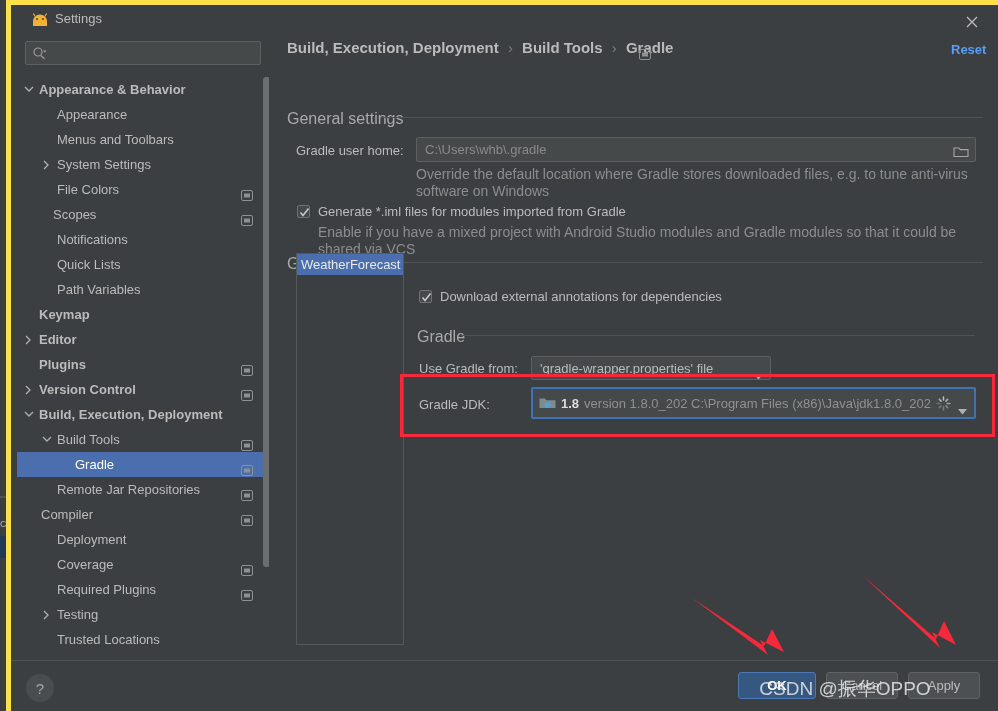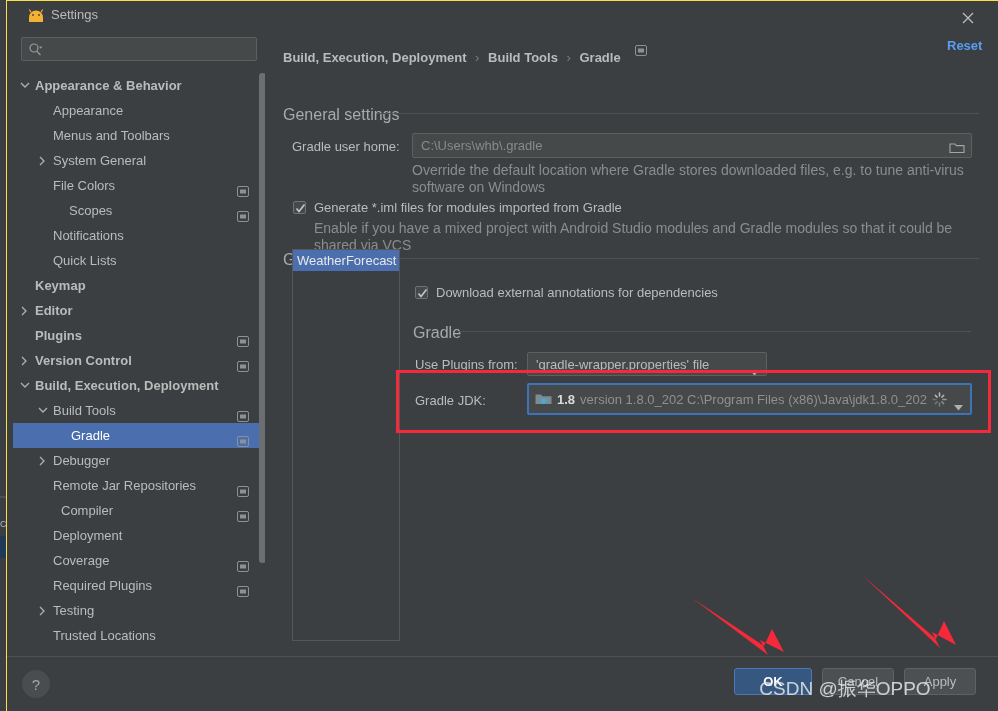--- a/index.html
+++ b/index.html
@@ -16,21 +16,21 @@
   .bg-artifact { position: absolute; background: #3c3f41; }
   #bg-strip-1 { left: 0; top: 0; width: 22px; height: 711px; background: #3c3f41; }
   #bg-strip-2 { left: 0; top: 496px; width: 22px; height: 2px; background: #4e5254; }
   #bg-tab-sel { left: 0; top: 536px; width: 22px; height: 22px; background: #1f3a56; }
   #bg-letter { position: absolute; left: 0; top: 518px; width: 14px; height: 12px;
     color: #a9b7c6; font-size: 9px; line-height: 12px; overflow: hidden; }
 
   
   #dialog {
     position: absolute; left: 6px; top: 0; width: 992px; height: 711px;
-    background: #3c3f41; border: 1px solid #fde047;
+    background: #3c3f41; border: 5px solid #fde047;
   }
 
   
   #titlebar {
     position: absolute; left: 0; top: 0; width: 992px; height: 30px;
     background: #3c3f41;
   }
   #android-icon {
     position: absolute; left: 20px; top: 7px; width: 18px; height: 15px;
   }
@@ -86,22 +86,22 @@
     position: absolute; left: 0; top: 0; width: 7px; height: 490px;
     background: #6b6f71; border-radius: 3px;
   }
 
   
   #content {
     position: absolute; left: 258px; top: 30px; width: 734px; height: 625px;
     background: #3c3f41;
   }
   #breadcrumb {
-    position: absolute; left: 18px; top: 19px;
-    font-size: 13px; font-weight: bold; color: #bbbbbb; white-space: nowrap;
+    position: absolute; left: 18px; top: 4px;
+    font-size: 15px; font-weight: bold; color: #bbbbbb; white-space: nowrap;
   }
   #breadcrumb .sep { color: #7c7c7c; font-weight: normal; padding: 0 5px; }
   #breadcrumb-badge { position: absolute; left: 370px; top: 11px; width: 12px; height: 11px; }
   #reset-link {
     position: absolute; left: 682px; top: 7px;
     font-size: 13px; font-weight: bold; color: #589df6; cursor: pointer;
   }
 
   
   .section-head {
@@ -271,41 +271,44 @@
           </div>
           <div class="tree-row">
             <span class="tlabel" style="left: 40px;">Menus and Toolbars</span>
           </div>
           <div class="tree-row">
             <span class="twisty" style="left: 24px;">
               <svg width="8" height="10" viewBox="0 0 8 10">
                 <path d="M2 1 L6 5 L2 9" stroke="#b0b0b0" stroke-width="1.3" fill="none"></path>
               </svg>
             </span>
-            <span class="tlabel" style="left: 40px;">System General</span>
+            <span class="tlabel" style="left: 40px;">System Settings</span>
           </div>
           <div class="tree-row">
             <span class="tlabel" style="left: 40px;">File Colors</span>
             <span class="badge-icon"><svg width="12" height="11" viewBox="0 0 12 11">
                 <rect x="0.5" y="0.5" width="11" height="10" rx="1.5" stroke="#8d9194" fill="none"></rect>
                 <rect x="3" y="3.5" width="6" height="4" fill="#8d9194"></rect>
               </svg></span>
           </div>
           <div class="tree-row">
-            <span class="tlabel" style="left: 56px; text-align: right;">Scopes</span>
+            <span class="tlabel" style="left: 36px; text-align: right;">Scopes</span>
             <span class="badge-icon"><svg width="12" height="11" viewBox="0 0 12 11">
                 <rect x="0.5" y="0.5" width="11" height="10" rx="1.5" stroke="#8d9194" fill="none"></rect>
                 <rect x="3" y="3.5" width="6" height="4" fill="#8d9194"></rect>
               </svg></span>
           </div>
           <div class="tree-row">
             <span class="tlabel" style="left: 40px;">Notifications</span>
           </div>
           <div class="tree-row">
             <span class="tlabel" style="left: 40px;">Quick Lists</span>
+          </div>
+          <div class="tree-row">
+            <span class="tlabel" style="left: 40px;">Path Variables</span>
           </div>
           <div class="tree-row bold">
             <span class="tlabel" style="left: 22px;">Keymap</span>
           </div>
           <div class="tree-row bold">
             <span class="twisty" style="left: 6px;">
               <svg width="8" height="10" viewBox="0 0 8 10">
                 <path d="M2 1 L6 5 L2 9" stroke="#b0b0b0" stroke-width="1.3" fill="none"></path>
               </svg>
             </span>
@@ -351,36 +354,28 @@
               </svg></span>
           </div>
           <div class="tree-row selected">
             <span class="tlabel" style="left: 58px;">Gradle</span>
             <span class="badge-icon"><svg width="12" height="11" viewBox="0 0 12 11">
                 <rect x="0.5" y="0.5" width="11" height="10" rx="1.5" stroke="#8d9194" fill="none"></rect>
                 <rect x="3" y="3.5" width="6" height="4" fill="#8d9194"></rect>
               </svg></span>
           </div>
           <div class="tree-row">
-            <span class="twisty" style="left: 24px;">
-              <svg width="8" height="10" viewBox="0 0 8 10">
-                <path d="M2 1 L6 5 L2 9" stroke="#b0b0b0" stroke-width="1.3" fill="none"></path>
-              </svg>
-            </span>
-            <span class="tlabel" style="left: 40px;">Debugger</span>
-          </div>
-          <div class="tree-row">
             <span class="tlabel" style="left: 40px;">Remote Jar Repositories</span>
             <span class="badge-icon"><svg width="12" height="11" viewBox="0 0 12 11">
                 <rect x="0.5" y="0.5" width="11" height="10" rx="1.5" stroke="#8d9194" fill="none"></rect>
                 <rect x="3" y="3.5" width="6" height="4" fill="#8d9194"></rect>
               </svg></span>
           </div>
           <div class="tree-row">
-            <span class="tlabel" style="left: 48px;">Compiler</span>
+            <span class="tlabel" style="left: 24px;">Compiler</span>
             <span class="badge-icon"><svg width="12" height="11" viewBox="0 0 12 11">
                 <rect x="0.5" y="0.5" width="11" height="10" rx="1.5" stroke="#8d9194" fill="none"></rect>
                 <rect x="3" y="3.5" width="6" height="4" fill="#8d9194"></rect>
               </svg></span>
           </div>
           <div class="tree-row">
             <span class="tlabel" style="left: 40px;">Deployment</span>
           </div>
           <div class="tree-row">
             <span class="tlabel" style="left: 40px;">Coverage</span>
@@ -463,21 +458,21 @@
       <div class="checkbox" style="left:150px; top:255px;">
         <svg width="11" height="11" viewBox="0 0 11 11">
           <path d="M1.5 5.5 L4 8.5 L9.5 1.5" stroke="#c8c8c8" stroke-width="1.6" fill="none"></path>
         </svg>
       </div>
       <span class="cb-label" style="left:171px; top:254px;">Download external annotations for dependencies</span>
 
       <span class="section-head" style="left:148px; top:293px;">Gradle</span>
       <div class="section-rule" style="left:192px; top:300px; width:514px;"></div>
 
-      <span class="field-label" style="left:150px; top:326px;">Use Plugins from:</span>
+      <span class="field-label" style="left:150px; top:326px;">Use Gradle from:</span>
       <div class="combo" style="left:262px; top:321px; width:240px; height:24px;text-align:center;">
         <span class="ctext">'gradle-wrapper.properties' file</span>
         <span class="arrow">
           <svg width="9" height="6" viewBox="0 0 9 6">
               <path d="M0 0 L9 0 L4.5 5.5 Z" fill="#b0b0b0"></path>
             </svg>
         </span>
       </div>
 
       <span class="field-label" style="left:150px; top:362px;">Gradle JDK:</span>

